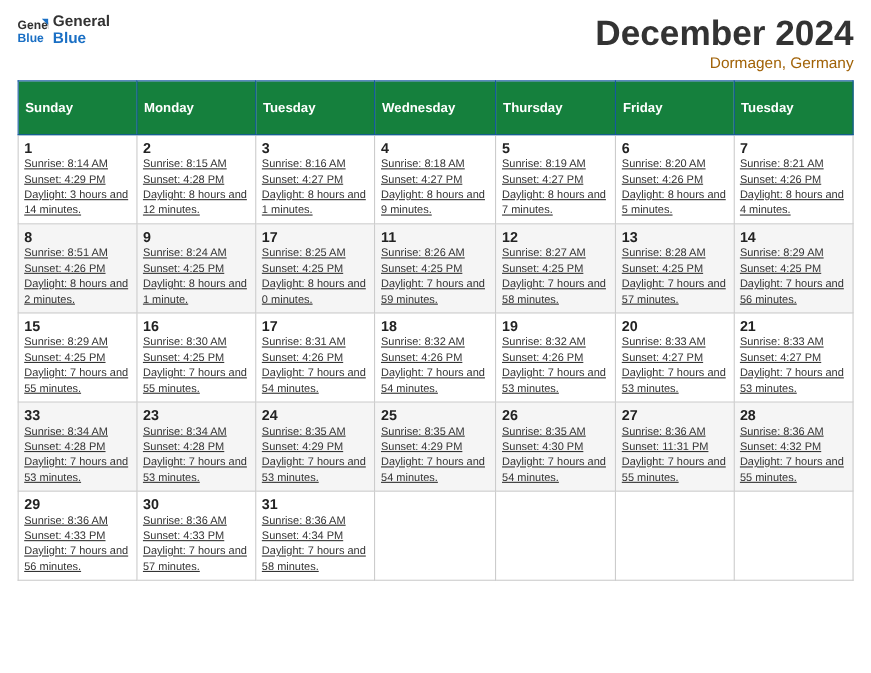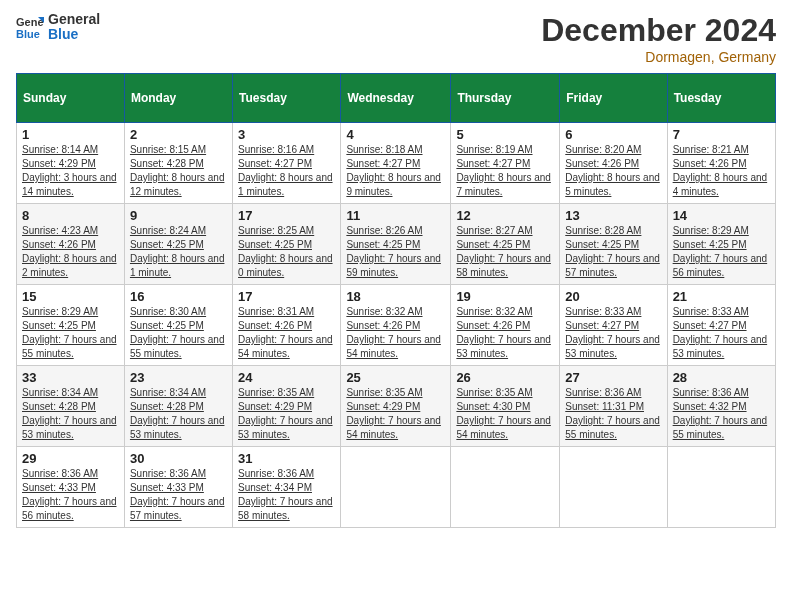--- a/index.html
+++ b/index.html
@@ -175,21 +175,21 @@
           <span>Sunrise: 8:21 AM</span><br>
           <span>Sunset: 4:26 PM</span><br>
           <span>Daylight: 8 hours and 4 minutes.</span>
         </div>
           </td>
         </tr>
         <tr>
           <td>
             <span class="day-num">8</span>
         <div class="day-info">
-          <span>Sunrise: 4:23 AM</span><br>
+          <span>Sunrise: 8:51 AM</span><br>
           <span>Sunset: 4:26 PM</span><br>
           <span>Daylight: 8 hours and 2 minutes.</span>
         </div>
           </td>
           <td>
             <span class="day-num">9</span>
         <div class="day-info">
           <span>Sunrise: 8:24 AM</span><br>
           <span>Sunset: 4:25 PM</span><br>
           <span>Daylight: 8 hours and 1 minute.</span>

